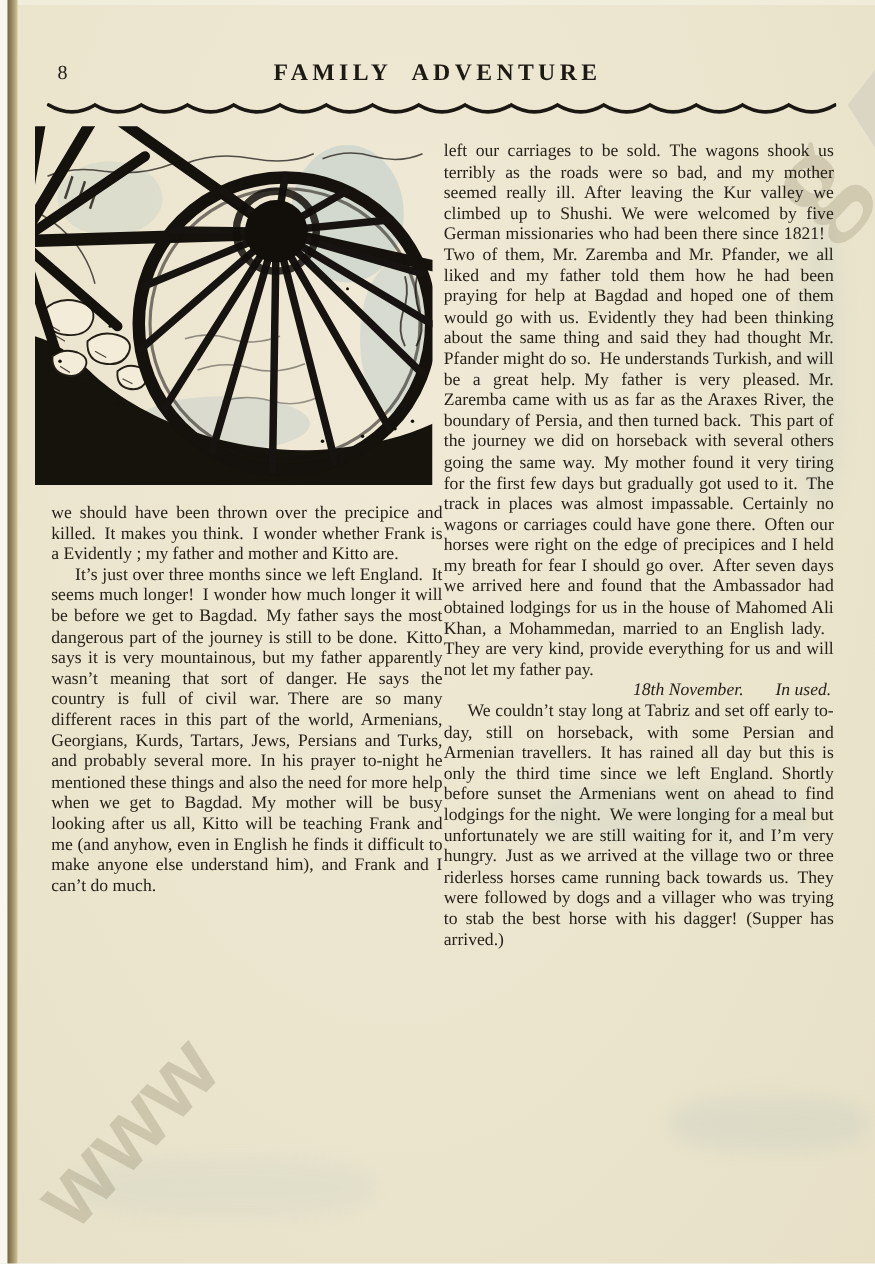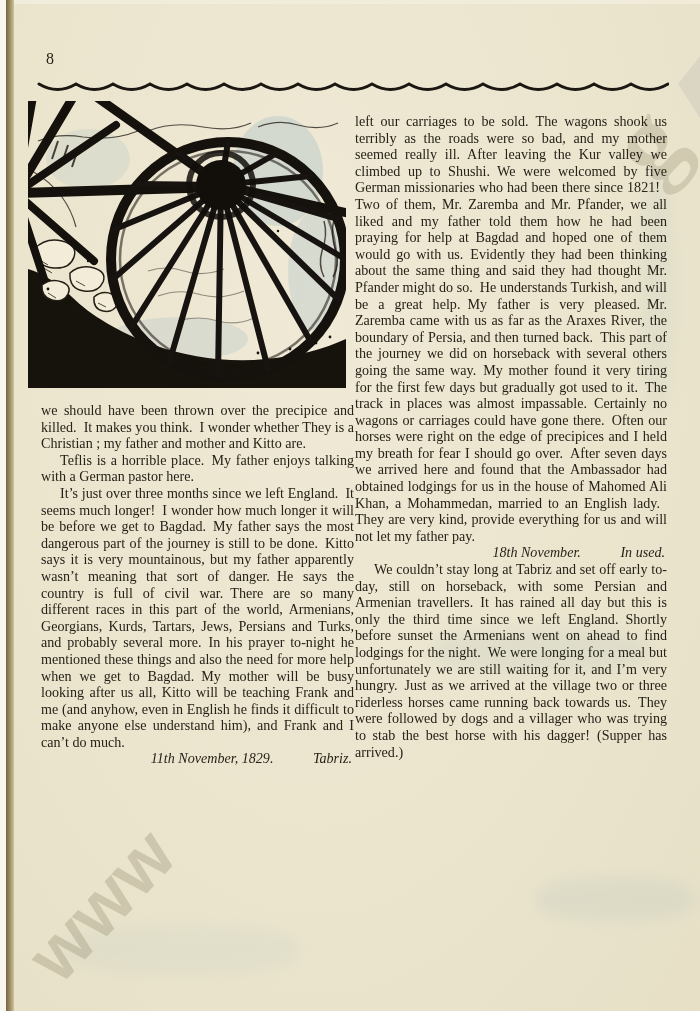--- a/index.html
+++ b/index.html
@@ -50,41 +50,42 @@
     height:287px; margin:0; }
   
   .col { position:absolute; width:313px; font-size:14.1px; line-height:16.6px;
     text-align:justify; hyphens:auto; -webkit-hyphens:auto; }
   .col-left  { left:41px;  top:402px; }
   .col-right { left:355px; top:113px; width:312px; }
   .col p { margin:0; }
   .col p.indent { text-indent:1.35em; }
   .date-line { font-style:italic; text-align:right; margin:7px 0 6px;
     padding-right:2px; }
-  .date-line .date { margin-right:36px; }
+  .date-line .date { margin-right:22px; }
 </style>
 </head>
 <body>
 
 <div class="page">
 
   <div class="edge-top"></div>
   <div class="edge-white"></div>
   <div class="edge-brown"></div>
   <div class="corner-fold"></div>
 
   <div class="ghost g1"></div>
   <div class="ghost g2"></div>
   <div class="ghost g3"></div>
   <div class="ghost g4"></div>
 
   <div class="wm wm-www">www</div>
   <div class="wm wm-g">g</div>
 
   <span class="pagenum">8</span>
+  <h1 class="title">FAMILY ADVENTURE</h1>
 
   <svg class="wavy-rule" width="632" height="18" viewBox="0 0 632 18">
     <path d="M2,5 q18.5,11 37,0 q18.5,11 37,0 q18.5,11 37,0 q18.5,11 37,0 q18.5,11 37,0 q18.5,11 37,0 q18.5,11 37,0 q18.5,11 37,0 q18.5,11 37,0 q18.5,11 37,0 q18.5,11 37,0 q18.5,11 37,0 q18.5,11 37,0 q18.5,11 37,0 q18.5,11 37,0 q18.5,11 37,0 q18.5,11 37,0" fill="none" stroke="#1b1712" stroke-width="3" stroke-linecap="round"></path>
   </svg>
 
   <figure class="illustration" aria-label="Black ink drawing of a large wagon wheel beside rocks on a rough mountain track">
     <svg width="318" height="287" viewBox="0 0 318 287">
 
       <ellipse cx="250" cy="70" rx="45" ry="55" fill="#a9bfc6" opacity="0.38"></ellipse>
       <ellipse cx="288" cy="170" rx="28" ry="60" fill="#a9bfc6" opacity="0.33"></ellipse>
@@ -167,27 +168,22 @@
           <circle cx="302" cy="236" r="1.4"></circle>
         <circle cx="60" cy="160" r="1.2"></circle>
           <circle cx="150" cy="120" r="1.2"></circle>
         <circle cx="250" cy="130" r="1.2"></circle>
           <circle cx="120" cy="200" r="1.2"></circle>
       </g>
     </svg>
   </figure>
 
   <section class="col col-left">
-    <p class="noindent">we should have been thrown over the precipice and killed. It makes you think. I wonder whether They is a Christian ; my father and mother and Kitto are.</p>
-    <p class="indent">Teflis is a horrible place. My father enjoys talking with a German pastor here.</p>
+    <p class="noindent">we should have been thrown over the precipice and killed. It makes you think. I wonder whether Frank is a Evidently ; my father and mother and Kitto are.</p>
     <p class="indent">It’s just over three months since we left England. It seems much longer! I wonder how much longer it will be before we get to Bagdad. My father says the most dangerous part of the journey is still to be done. Kitto says it is very mountainous, but my father apparently wasn’t meaning that sort of danger. He says the country is full of civil war. There are so many different races in this part of the world, Armenians, Georgians, Kurds, Tartars, Jews, Persians and Turks, and probably several more. In his prayer to-night he mentioned these things and also the need for more help when we get to Bagdad. My mother will be busy looking after us all, Kitto will be teaching Frank and me (and anyhow, even in English he finds it difficult to make anyone else understand him), and Frank and I can’t do much.</p>
-    <p class="date-line">
-      <span class="date">11th November, 1829.</span>
-      <span class="place">Tabriz.</span>
-    </p>
   </section>
 
   <section class="col col-right">
     <p class="noindent">left our carriages to be sold. The wagons shook us terribly as the roads were so bad, and my mother seemed really ill. After leaving the Kur valley we climbed up to Shushi. We were welcomed by five German missionaries who had been there since 1821! Two of them, Mr. Zaremba and Mr. Pfander, we all liked and my father told them how he had been praying for help at Bagdad and hoped one of them would go with us. Evidently they had been thinking about the same thing and said they had thought Mr. Pfander might do so. He understands Turkish, and will be a great help. My father is very pleased. Mr. Zaremba came with us as far as the Araxes River, the boundary of Persia, and then turned back. This part of the journey we did on horseback with several others going the same way. My mother found it very tiring for the first few days but gradually got used to it. The track in places was almost impassable. Certainly no wagons or carriages could have gone there. Often our horses were right on the edge of precipices and I held my breath for fear I should go over. After seven days we arrived here and found that the Ambassador had obtained lodgings for us in the house of Mahomed Ali Khan, a Mohammedan, married to an English lady. They are very kind, provide everything for us and will not let my father pay.</p>
     <p class="date-line">
       <span class="date">18th November.</span>
       <span class="place">In used.</span>
     </p>
     <p class="indent">We couldn’t stay long at Tabriz and set off early to-day, still on horseback, with some Persian and Armenian travellers. It has rained all day but this is only the third time since we left England. Shortly before sunset the Armenians went on ahead to find lodgings for the night. We were longing for a meal but unfortunately we are still waiting for it, and I’m very hungry. Just as we arrived at the village two or three riderless horses came running back towards us. They were followed by dogs and a villager who was trying to stab the best horse with his dagger! (Supper has arrived.)</p>
   </section>

